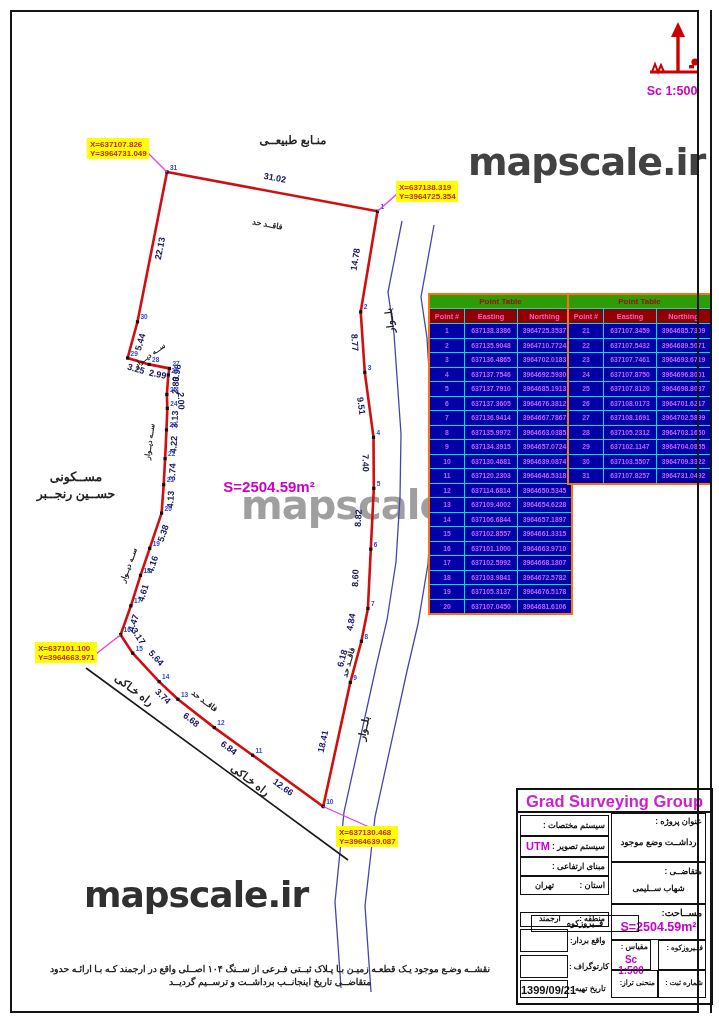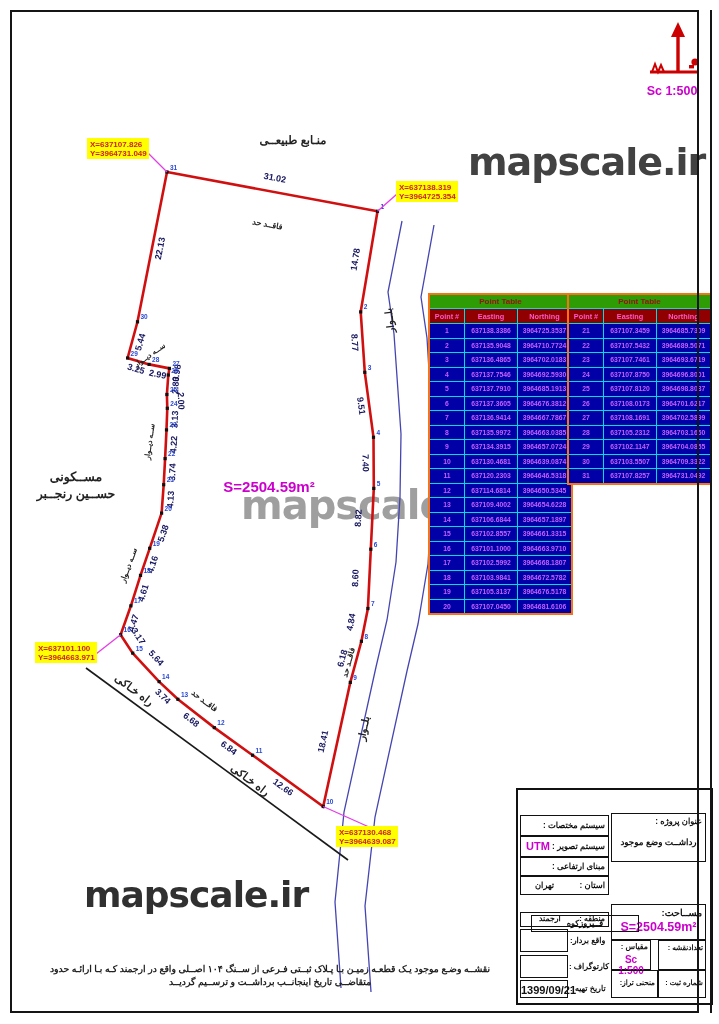--- a/index.html
+++ b/index.html
@@ -360,31 +360,36 @@
       </tr>
       <tr>
         <td style="width:34px">31</td>
         <td style="width:52px">637107.8257</td>
         <td style="width:53px">3964731.0492</td>
       </tr>
     </tbody>
   </table>
 
 <div id="titleblock">
+  <div class="tb-header">Grad Surveying Group</div>
 
   <div class="cell" style="left:93px;top:23px;width:95px;height:49px;">
     <div class="lbl" style="position:absolute;right:3px;top:2px;">عنوان پروژه :</div>
     <div class="lbl" style="position:absolute;right:0;left:0;top:23px;text-align:center;font-size:8.8px;">رداشــت  وضع موجود</div>
   </div>
+  <div class="cell" style="left:93px;top:72px;width:95px;height:42px;">
+    <div class="lbl" style="position:absolute;right:3px;top:3px;">متقاضــی :</div>
+    <div class="lbl" style="position:absolute;right:0;left:0;top:20px;text-align:center;">شهاب ســلیمی</div>
+  </div>
   <div class="cell" style="left:93px;top:114px;width:95px;height:36px;text-decoration:underline;">
     <div class="lbl" style="position:absolute;right:3px;top:2px;font-size:9.5px;">مســاحت:</div>
     <div class="mag" style="position:absolute;right:0;left:0;top:15px;text-align:center;font-size:12.5px;direction:ltr;">S=2504.59m²</div>
   </div>
   <div class="cell" style="left:140px;top:150px;width:48px;height:30px;">
-    <div class="lbl" style="position:absolute;right:2px;top:2px;font-size:7.3px;">تعدادنقشه :</div>
+    <div class="lbl" style="position:absolute;right:2px;top:2px;font-size:7.3px;">فــیروزکوه :</div>
   </div>
   <div class="cell" style="left:93px;top:150px;width:40px;height:30px;">
     <div class="lbl" style="position:absolute;right:2px;top:1px;font-size:7.8px;">مقیاس :</div>
     <div class="mag" style="position:absolute;right:0;left:0;top:13px;text-align:center;font-size:10px;direction:ltr;">Sc 1:500</div>
   </div>
   <div class="cell" style="left:140px;top:180px;width:48px;height:28px;">
     <div class="lbl" style="position:absolute;right:2px;top:7px;font-size:7.3px;">شماره ثبت :</div>
   </div>
   <div class="cell" style="left:93px;top:180px;width:47px;height:28px;padding-left:36px;">
     <div class="lbl" style="position:absolute;right:2px;top:7px;font-size:7.3px;">منحنی تراز:</div>

